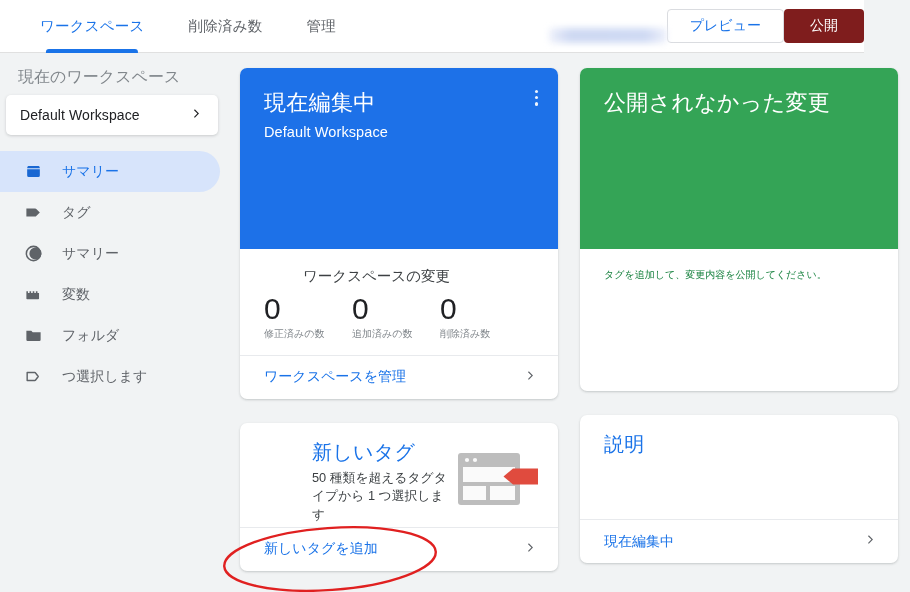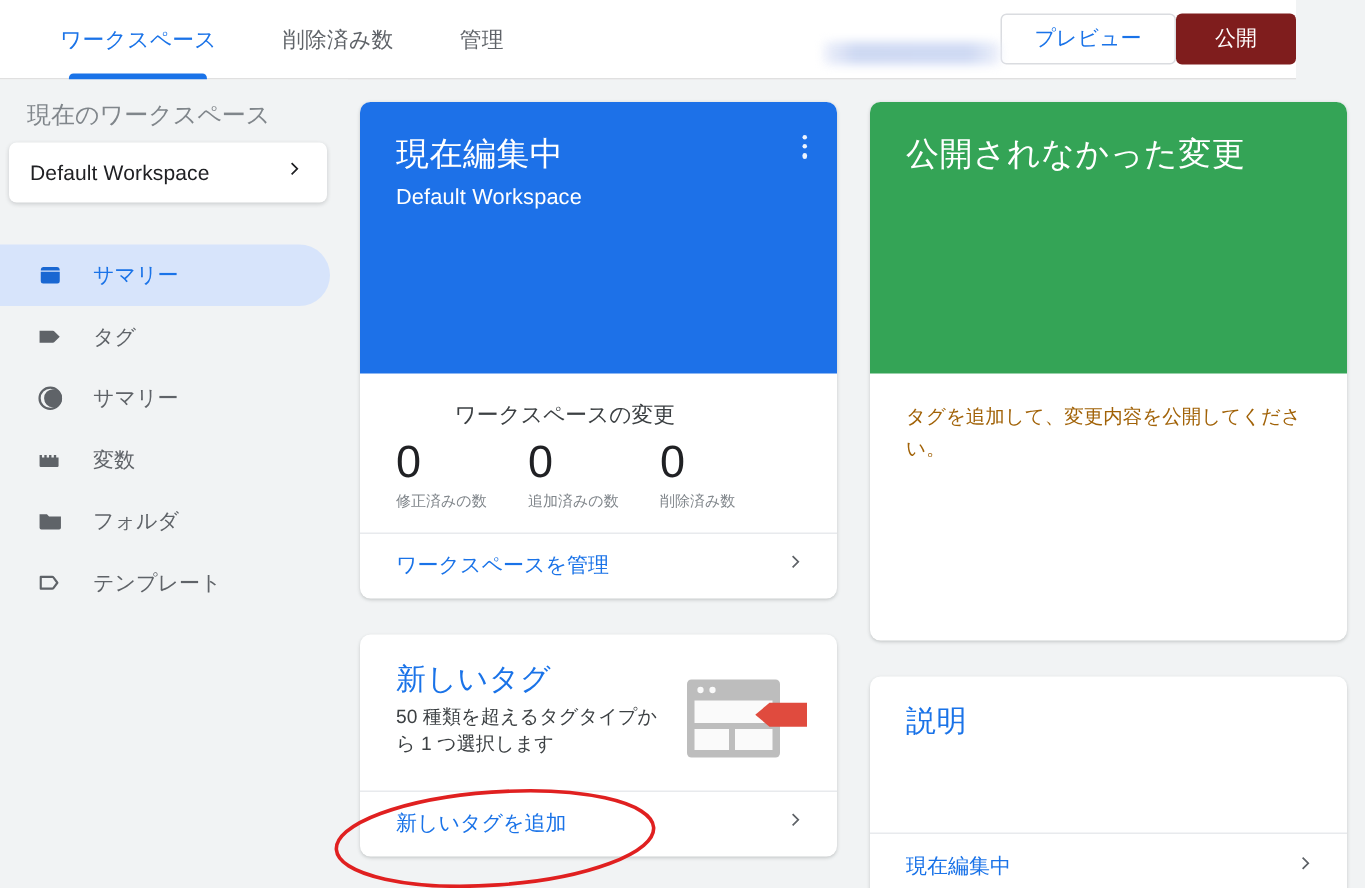--- a/index.html
+++ b/index.html
@@ -60,21 +60,21 @@
     font-size: 16px; color: #80868b; padding-left: 18px; margin-bottom: 7px;
   }
   .ws-card {
     margin: 0 14px 0 6px; height: 40px; background: #fff;
     border-radius: 5px; box-shadow: 0 1px 3px rgba(60,64,67,.22);
     display: flex; align-items: center; padding: 0 14px 0 14px;
     cursor: pointer;
   }
   .ws-card .name { font-size: 14px; color: #202124; font-weight: 500; letter-spacing: .1px; }
   .ws-card .chev { margin-left: auto; color: #202124; }
-  .nav { margin-top: 28px; }
+  .nav { margin-top: 16px; }
   .nav-item {
     height: 41px; display: flex; align-items: center;
     padding-left: 22px; margin-right: 12px;
     border-radius: 0 22px 22px 0; cursor: pointer;
     color: #5f6368; font-size: 14px;
   }
   .nav-item .ico {
     width: 22px; height: 20px; margin-right: 18px;
     display: flex; align-items: center; justify-content: center;
     flex-shrink: 0;
@@ -119,26 +119,26 @@
     cursor: pointer;
     gap: 15px;
   }
   .card-action .txt { color: #1a73e8; font-size: 14px; }
   .card-action .chev { margin-left: auto; color: #5f6368; }
 
   
   .hero-green { background: #34a456; height: 181px; padding: 20px 22px 0 24px; }
   .hero-green .t1 { color:#fff; font-size: 22px; letter-spacing:.3px; }
   .green-body {
-    height: 178px; padding: 18px 22px 0 24px;
-    font-size: 13px; color: #a16207; line-height: 1.62;
-  }
-
-  
-  .newtag-top { padding: 16px 18px 10px 24px; display: flex; height: 104px; }
+    height: 142px; padding: 18px 22px 0 24px;
+    font-size: 10px; color: #15803d; line-height: 1.62;
+  }
+
+  
+  .newtag-top { padding: 16px 18px 10px 24px; display: flex; height: 104px; margin-left: 48px; }
   .newtag-txt { width: 176px; }
   .newtag-txt .t1 { color: #1a73e8; font-size: 20px; letter-spacing:.3px; }
   .newtag-txt .t2 { font-size: 12.8px; color: #3c4043; line-height: 1.45; margin-top: 3px; }
   .newtag-art { margin-left: auto; padding-top: 12px; }
 
   
   .desc-top { padding: 16px 24px; height: 104px; }
   .desc-top .t1 { color: #1a73e8; font-size: 20px; letter-spacing:.3px; }
 
   .annot { position: absolute; pointer-events: none; }
@@ -228,21 +228,21 @@
         </span>
         <span>フォルダ</span>
       </div>
 
       <div class="nav-item">
         <span class="ico">
           <svg width="19" height="19" viewBox="0 0 24 24">
             <path d="M4 7h9.6c.4 0 .8.2 1.05.55L18 12l-3.35 4.45c-.25.35-.65.55-1.05.55H4z" fill="none" stroke="currentColor" stroke-width="1.8" stroke-linejoin="round"></path>
           </svg>
         </span>
-        <span>テンプレート</span>
+        <span>つ選択します</span>
       </div>
     </div>
   </div>
 
   <div class="main">
     <div class="grid">
 
       <div class="col">
 
         <div class="card">

